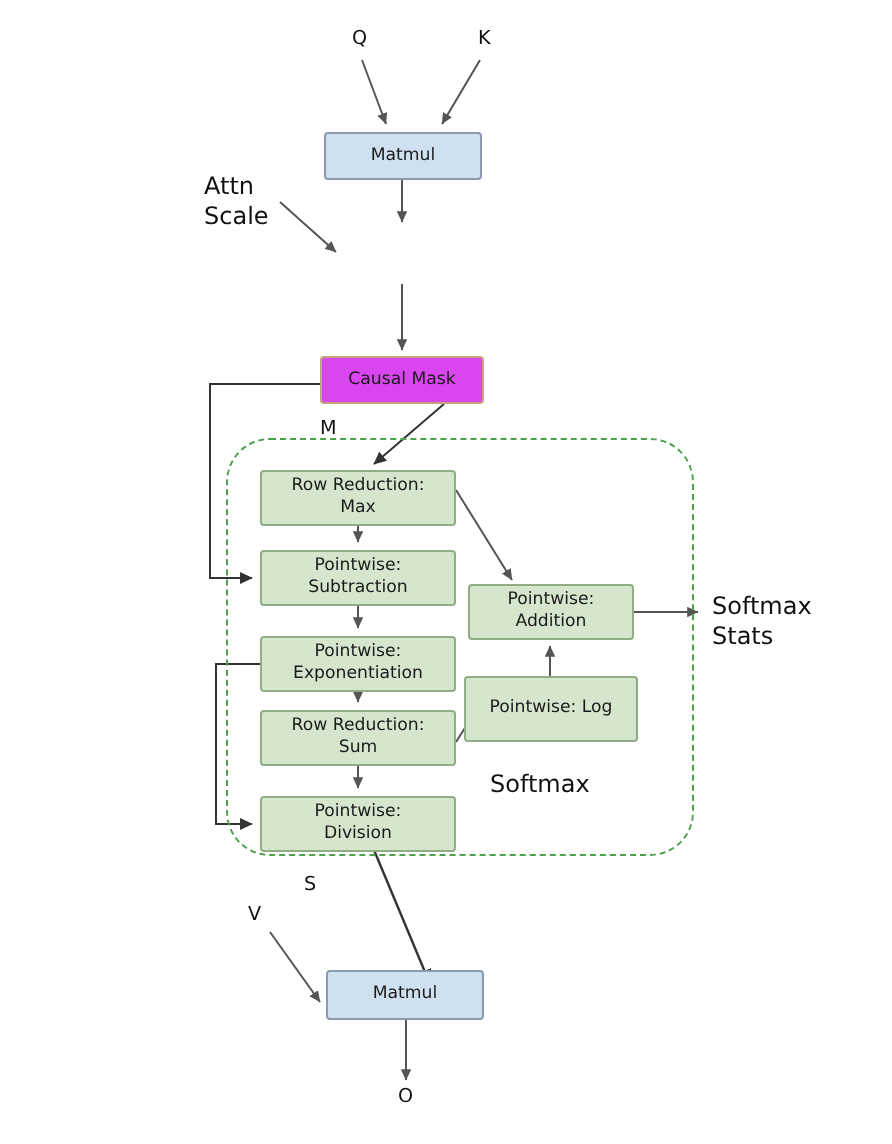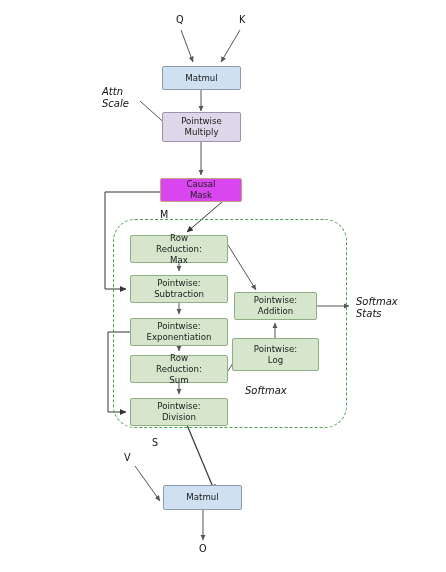--- a/index.html
+++ b/index.html
@@ -1,26 +1,26 @@
 <!DOCTYPE html>
 <html><head>
 <meta charset="utf-8">
 <style>
   html,body{margin:0;padding:0;background:#ffffff;}
   body{width:446px;height:572px;font-family:"DejaVu Sans",sans-serif;}
   #stage{position:relative;width:446px;height:572px;overflow:hidden;background:#fff;}
   svg.layer{position:absolute;left:0;top:0;width:446px;height:572px;}
   .node{position:absolute;box-sizing:border-box;border:1px solid #8a8a8a;border-radius:2px;
         display:flex;align-items:center;justify-content:center;text-align:center;
-        font-size:8.6px;color:#1a1a1a;line-height:1.28;padding:1px 15px;
+        font-size:8.6px;color:#1a1a1a;line-height:1.28;padding:1px 3px;
         font-family:"DejaVu Sans",sans-serif;}
   .node span{display:block;}
   .lbl{position:absolute;font-size:9.6px;color:#111;font-family:"DejaVu Sans",sans-serif;
        line-height:1.22;white-space:pre-line;}
-  .lbl.small{font-size:10px;font-style:italic;}
+  .lbl.small{font-size:12px;}
   .group{position:absolute;box-sizing:border-box;border:1.2px dashed #4aa24a;border-radius:22px;background:transparent;}
 </style>
 </head>
 <body>
 
 <div id="stage">
 
   <svg class="layer" viewBox="0 0 446 572">
     <defs>
       <marker id="ah" markerWidth="7" markerHeight="7" refX="5.4" refY="2.6" orient="auto">
@@ -72,24 +72,20 @@
       <path d="M203,510 L203,540" marker-end="url(#ah)"></path>
     </g>
   </svg>
 
   <div class="group" style="left:113px;top:219px;width:234px;height:209px;"></div>
 
   <div class="node" style="left:162px;top:66px;width:79px;height:24px;background:#cfe0f0;border-color:#8a9bb0;">
     <span>Matmul</span>
   </div>
 
-  <div class="node" style="left:162px;top:112px;width:79px;height:30px;background:#ded7ea;border-color:#9b93ad;">
-    <span style="white-space:pre-line;">Pointwise
-Multiply</span>
-  </div>
 
   <div class="node" style="left:160px;top:178px;width:82px;height:24px;background:#d946ef;border-color:#c4a382;text-align:center;">
     <span>Causal Mask</span>
   </div>
 
   <div class="node" style="left:130px;top:235px;width:98px;height:28px;background:#d6e6cd;border-color:#8fae84;">
     <span style="white-space:pre-line;">Row Reduction:
 Max</span>
   </div>
 

